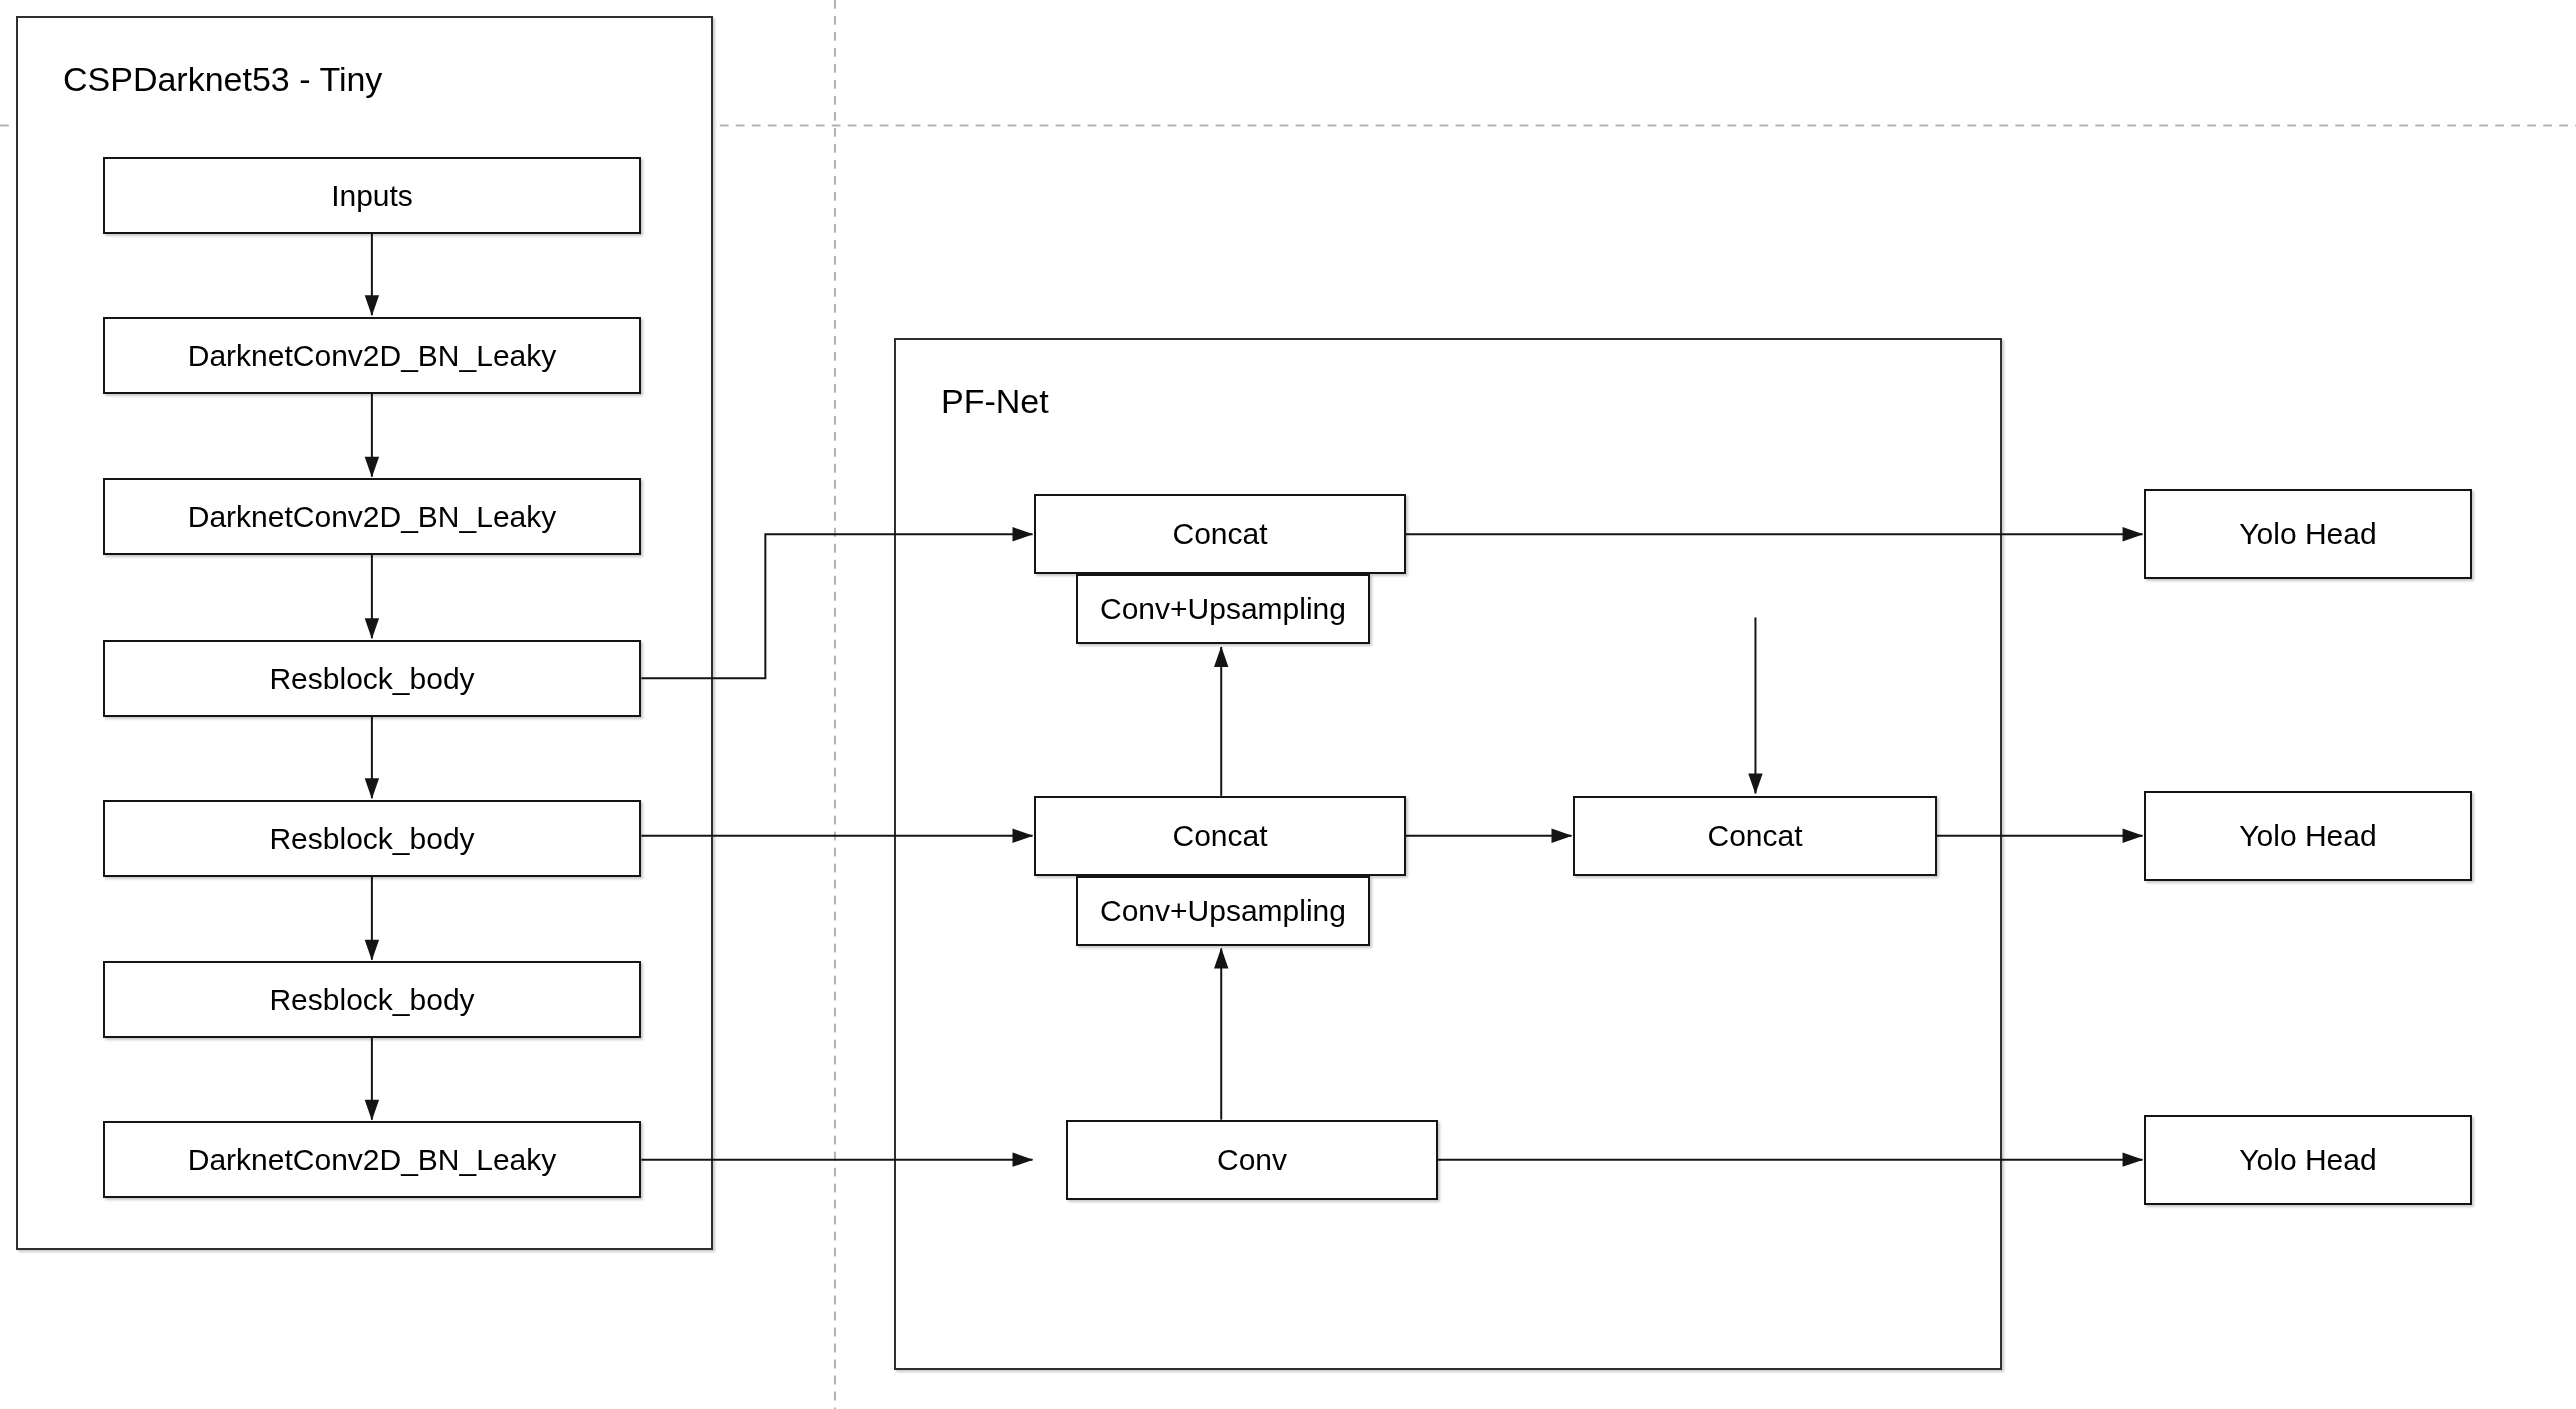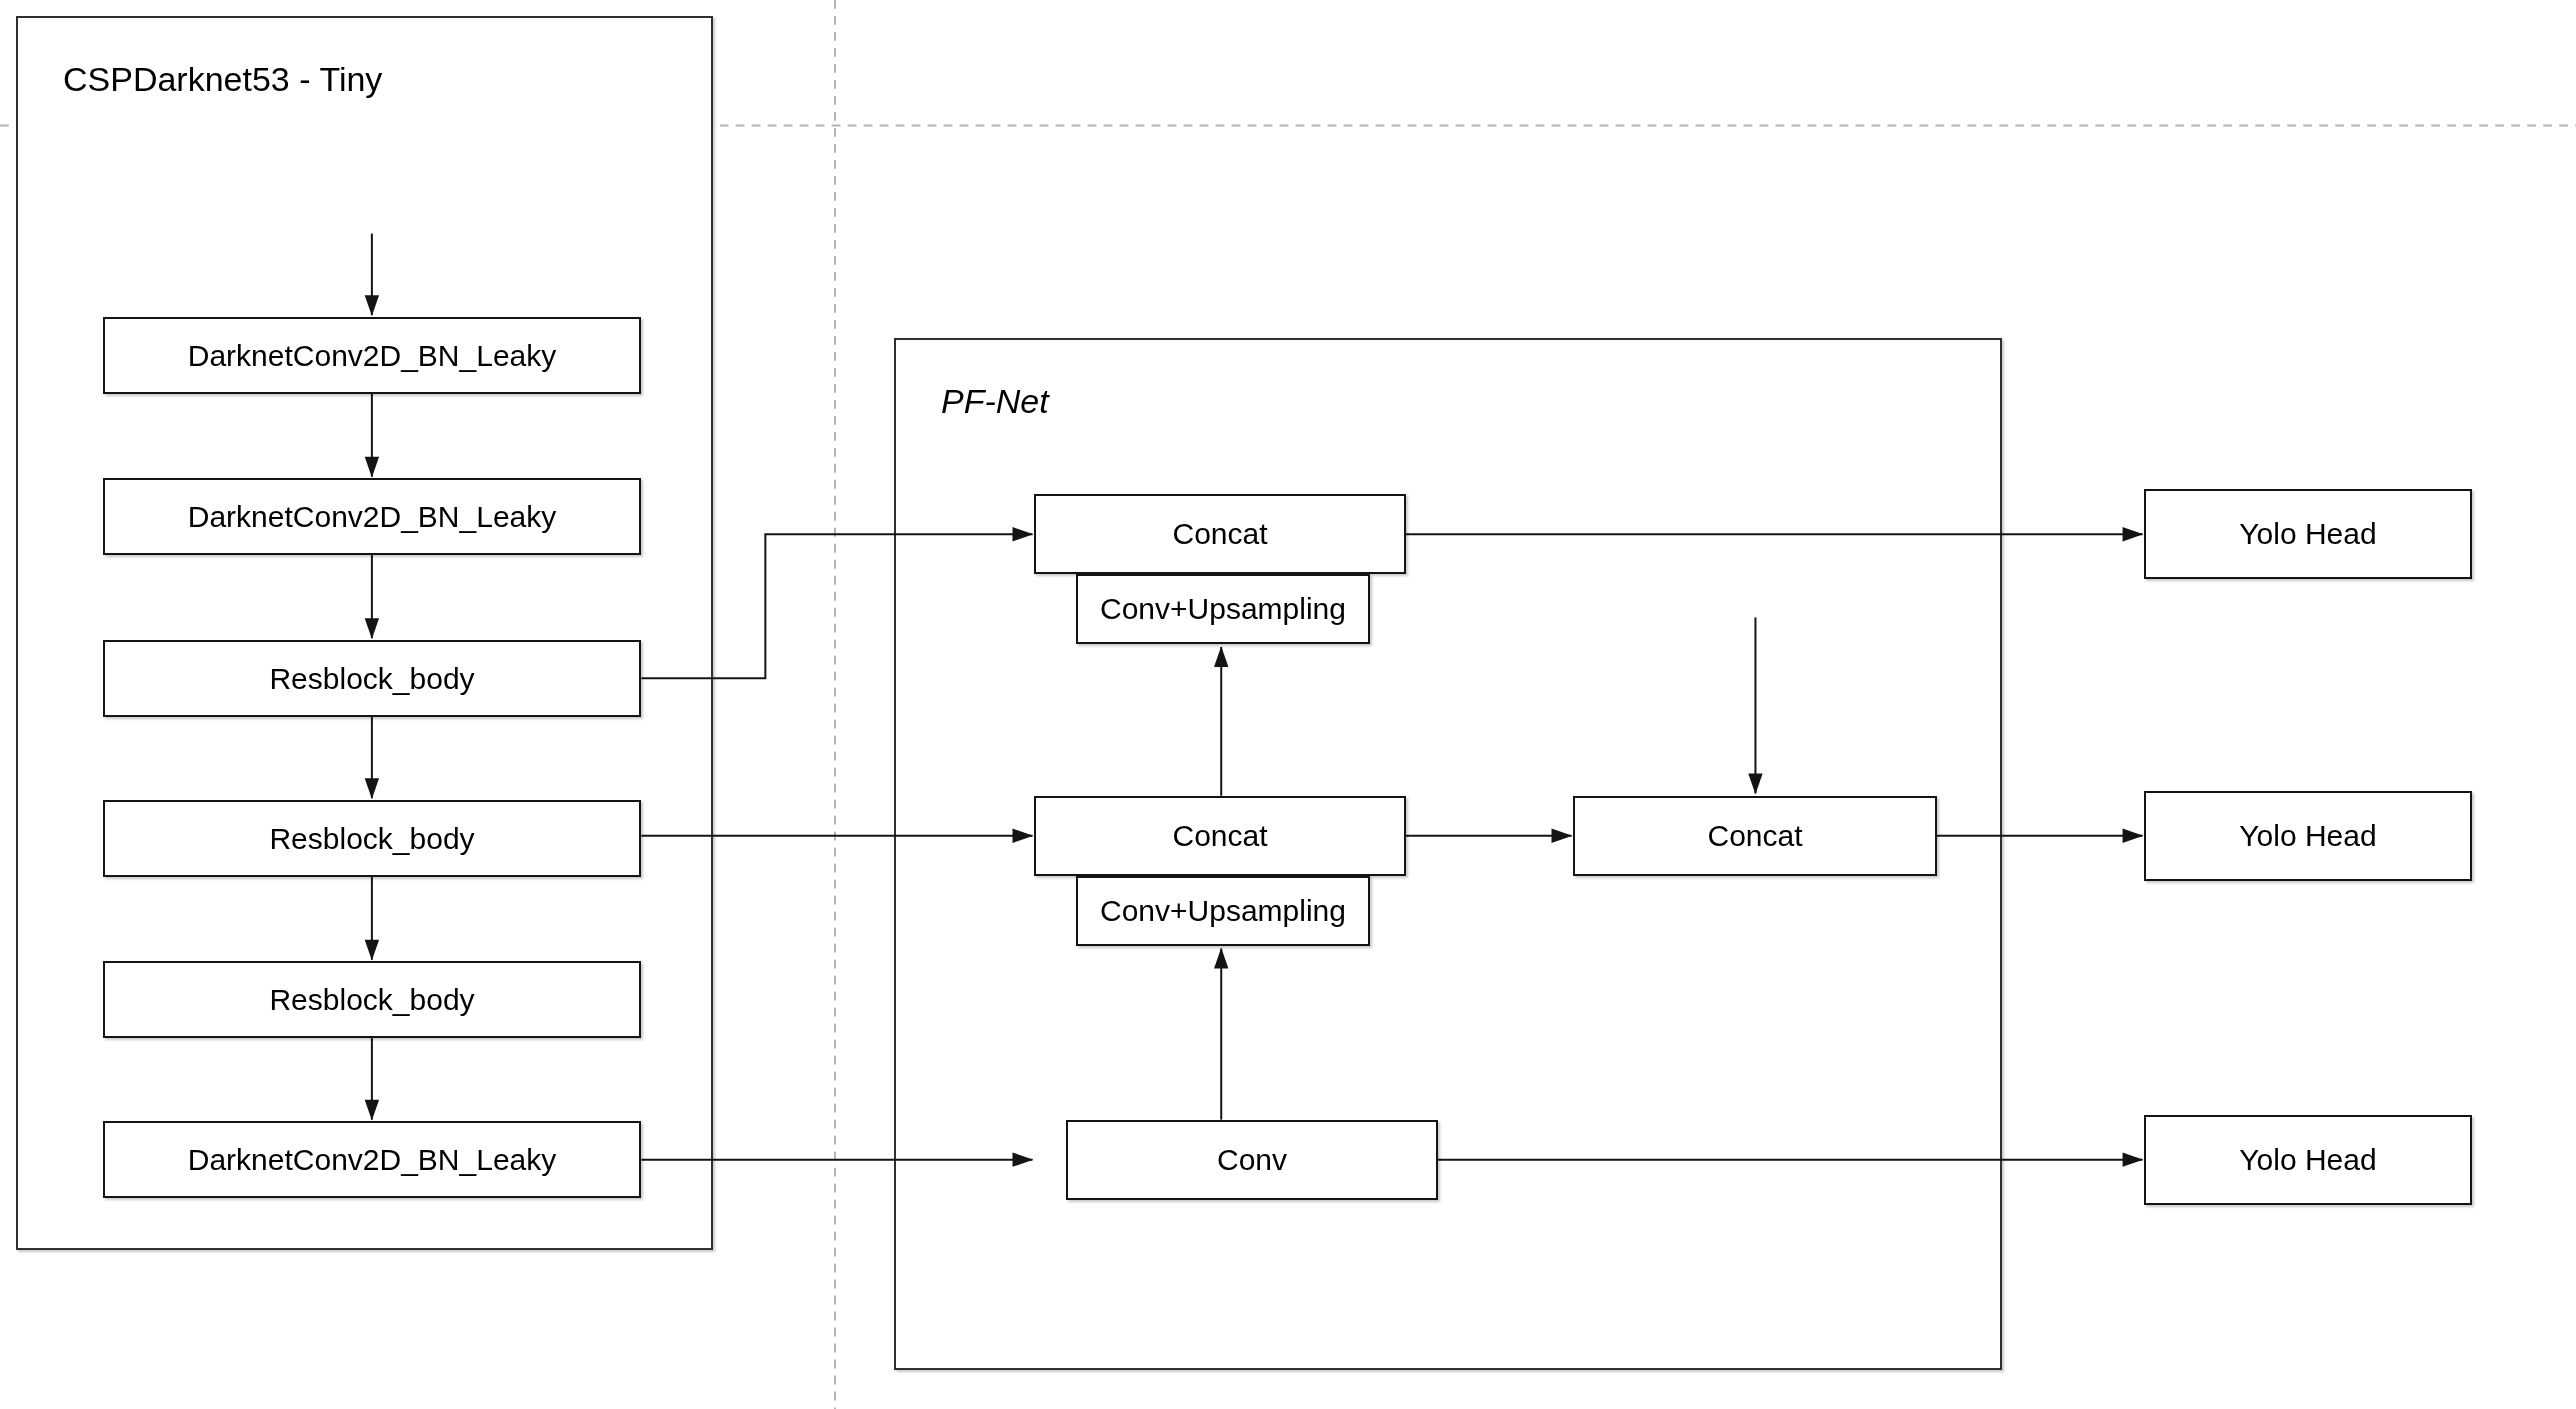--- a/index.html
+++ b/index.html
@@ -15,21 +15,21 @@
   #wire-layer{z-index:2;}
   .container{
     position:absolute;
     background:#ffffff;
     border:2px solid #2f2f2f;
     box-sizing:border-box;
     z-index:1;
     box-shadow:2.4px 2.4px 2.4px rgba(0,0,0,0.22);
   }
   #backbone-container{left:16px;top:16px;width:697px;height:1234px;}
-  #pfnet-container{left:894px;top:338px;width:1108px;height:1032px;font-style:italic;}
+  #pfnet-container{left:894px;top:338px;width:1108px;height:1032px;}
   .container-title{
     position:absolute;
     left:45px;top:42px;
     font-size:34px;
     color:#000000;
     white-space:nowrap;
   }
   .node{
     position:absolute;
     background:#ffffff;
@@ -114,20 +114,21 @@
       <line x1="1758" y1="1450" x2="2679" y2="1450" marker-end="url(#arrow)"></line>
 
       <line x1="2195" y1="772" x2="2195" y2="992" marker-end="url(#arrow)"></line>
 
       <line x1="1527" y1="995" x2="1527" y2="809" marker-end="url(#arrow)"></line>
 
       <line x1="1527" y1="1400" x2="1527" y2="1186" marker-end="url(#arrow)"></line>
     </g>
   </svg>
 
+  <div class="node bb" id="bb-inputs">Inputs</div>
   <div class="node bb" id="bb-conv1">DarknetConv2D_BN_Leaky</div>
   <div class="node bb" id="bb-conv2">DarknetConv2D_BN_Leaky</div>
   <div class="node bb" id="bb-res1">Resblock_body</div>
   <div class="node bb" id="bb-res2">Resblock_body</div>
   <div class="node bb" id="bb-res3">Resblock_body</div>
   <div class="node bb" id="bb-conv3">DarknetConv2D_BN_Leaky</div>
 
   <div class="node" id="pf-concat-top">Concat</div>
   <div class="node" id="pf-convups-top">Conv+Upsampling</div>
   <div class="node" id="pf-concat-mid">Concat</div>

